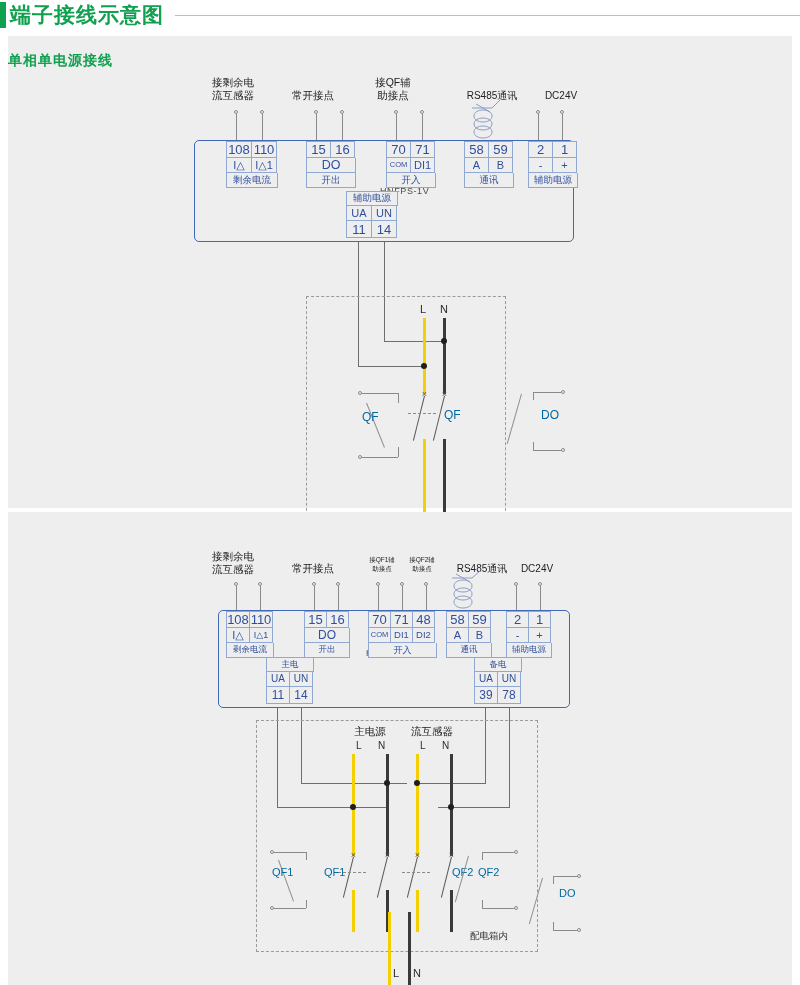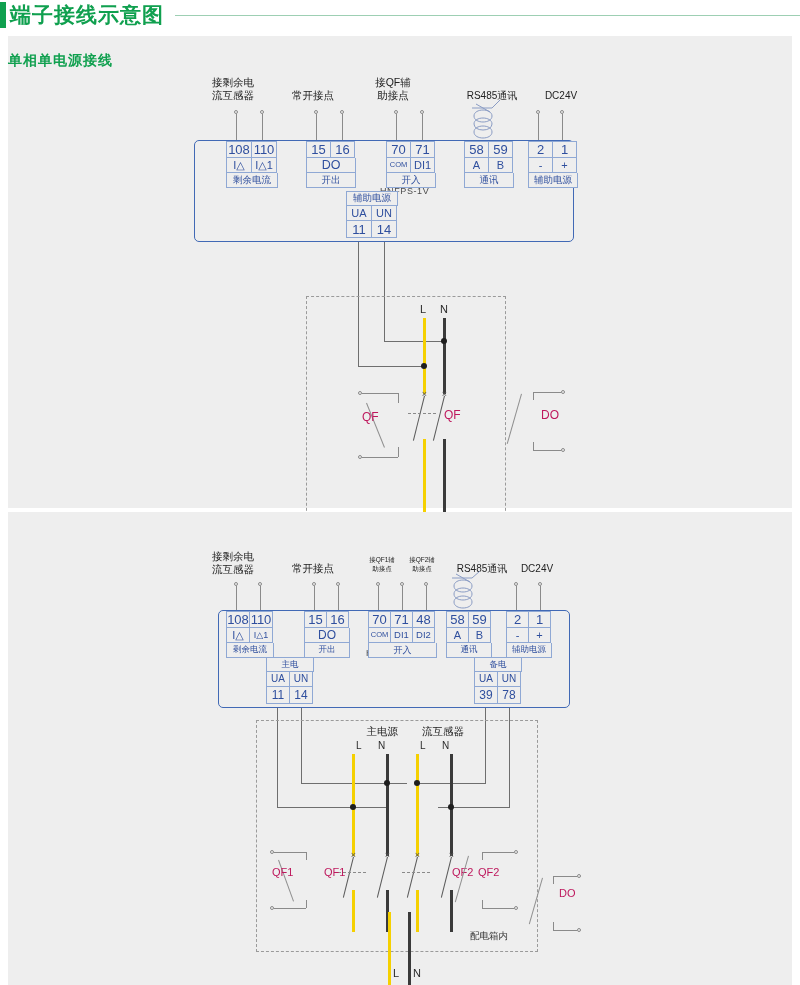--- a/index.html
+++ b/index.html
@@ -122,37 +122,37 @@
   .wire-v { position: absolute; width: 1.4px; background: #6e6e6e; }
   .dot {
     position: absolute; width: 6px; height: 6px; border-radius: 50%;
     background: #1e1e1e;
   }
   .phase-lbl {
     position: absolute; font-size: 11px; color: #2b2b2b; white-space: nowrap;
   }
   .src-lbl {
     position: absolute; font-size: 10.5px; color: #222; white-space: nowrap;
-    text-align: right;
+    text-align: center;
   }
 
   
   .brk-x {
     position: absolute; width: 7px; height: 7px; color: #555;
     font-size: 9px; line-height: 7px; text-align: center;
   }
   .brk-blade {
     position: absolute; width: 1.2px; height: 46px; background: #5a5a5a;
     transform-origin: top center;
   }
   .brk-dash {
     position: absolute; height: 0; border-top: 1px dashed #8a8a8a;
   }
   .brk-lbl {
-    position: absolute; font-size: 12px; color: #be185d; white-space: nowrap;
+    position: absolute; font-size: 12px; color: #0369a1; white-space: nowrap;
   }
 
   
   .sw { position: absolute; }
   .sw-blade {
     position: absolute; width: 1.1px; background: #8f8f8f;
     transform-origin: top center;
   }
 
   

